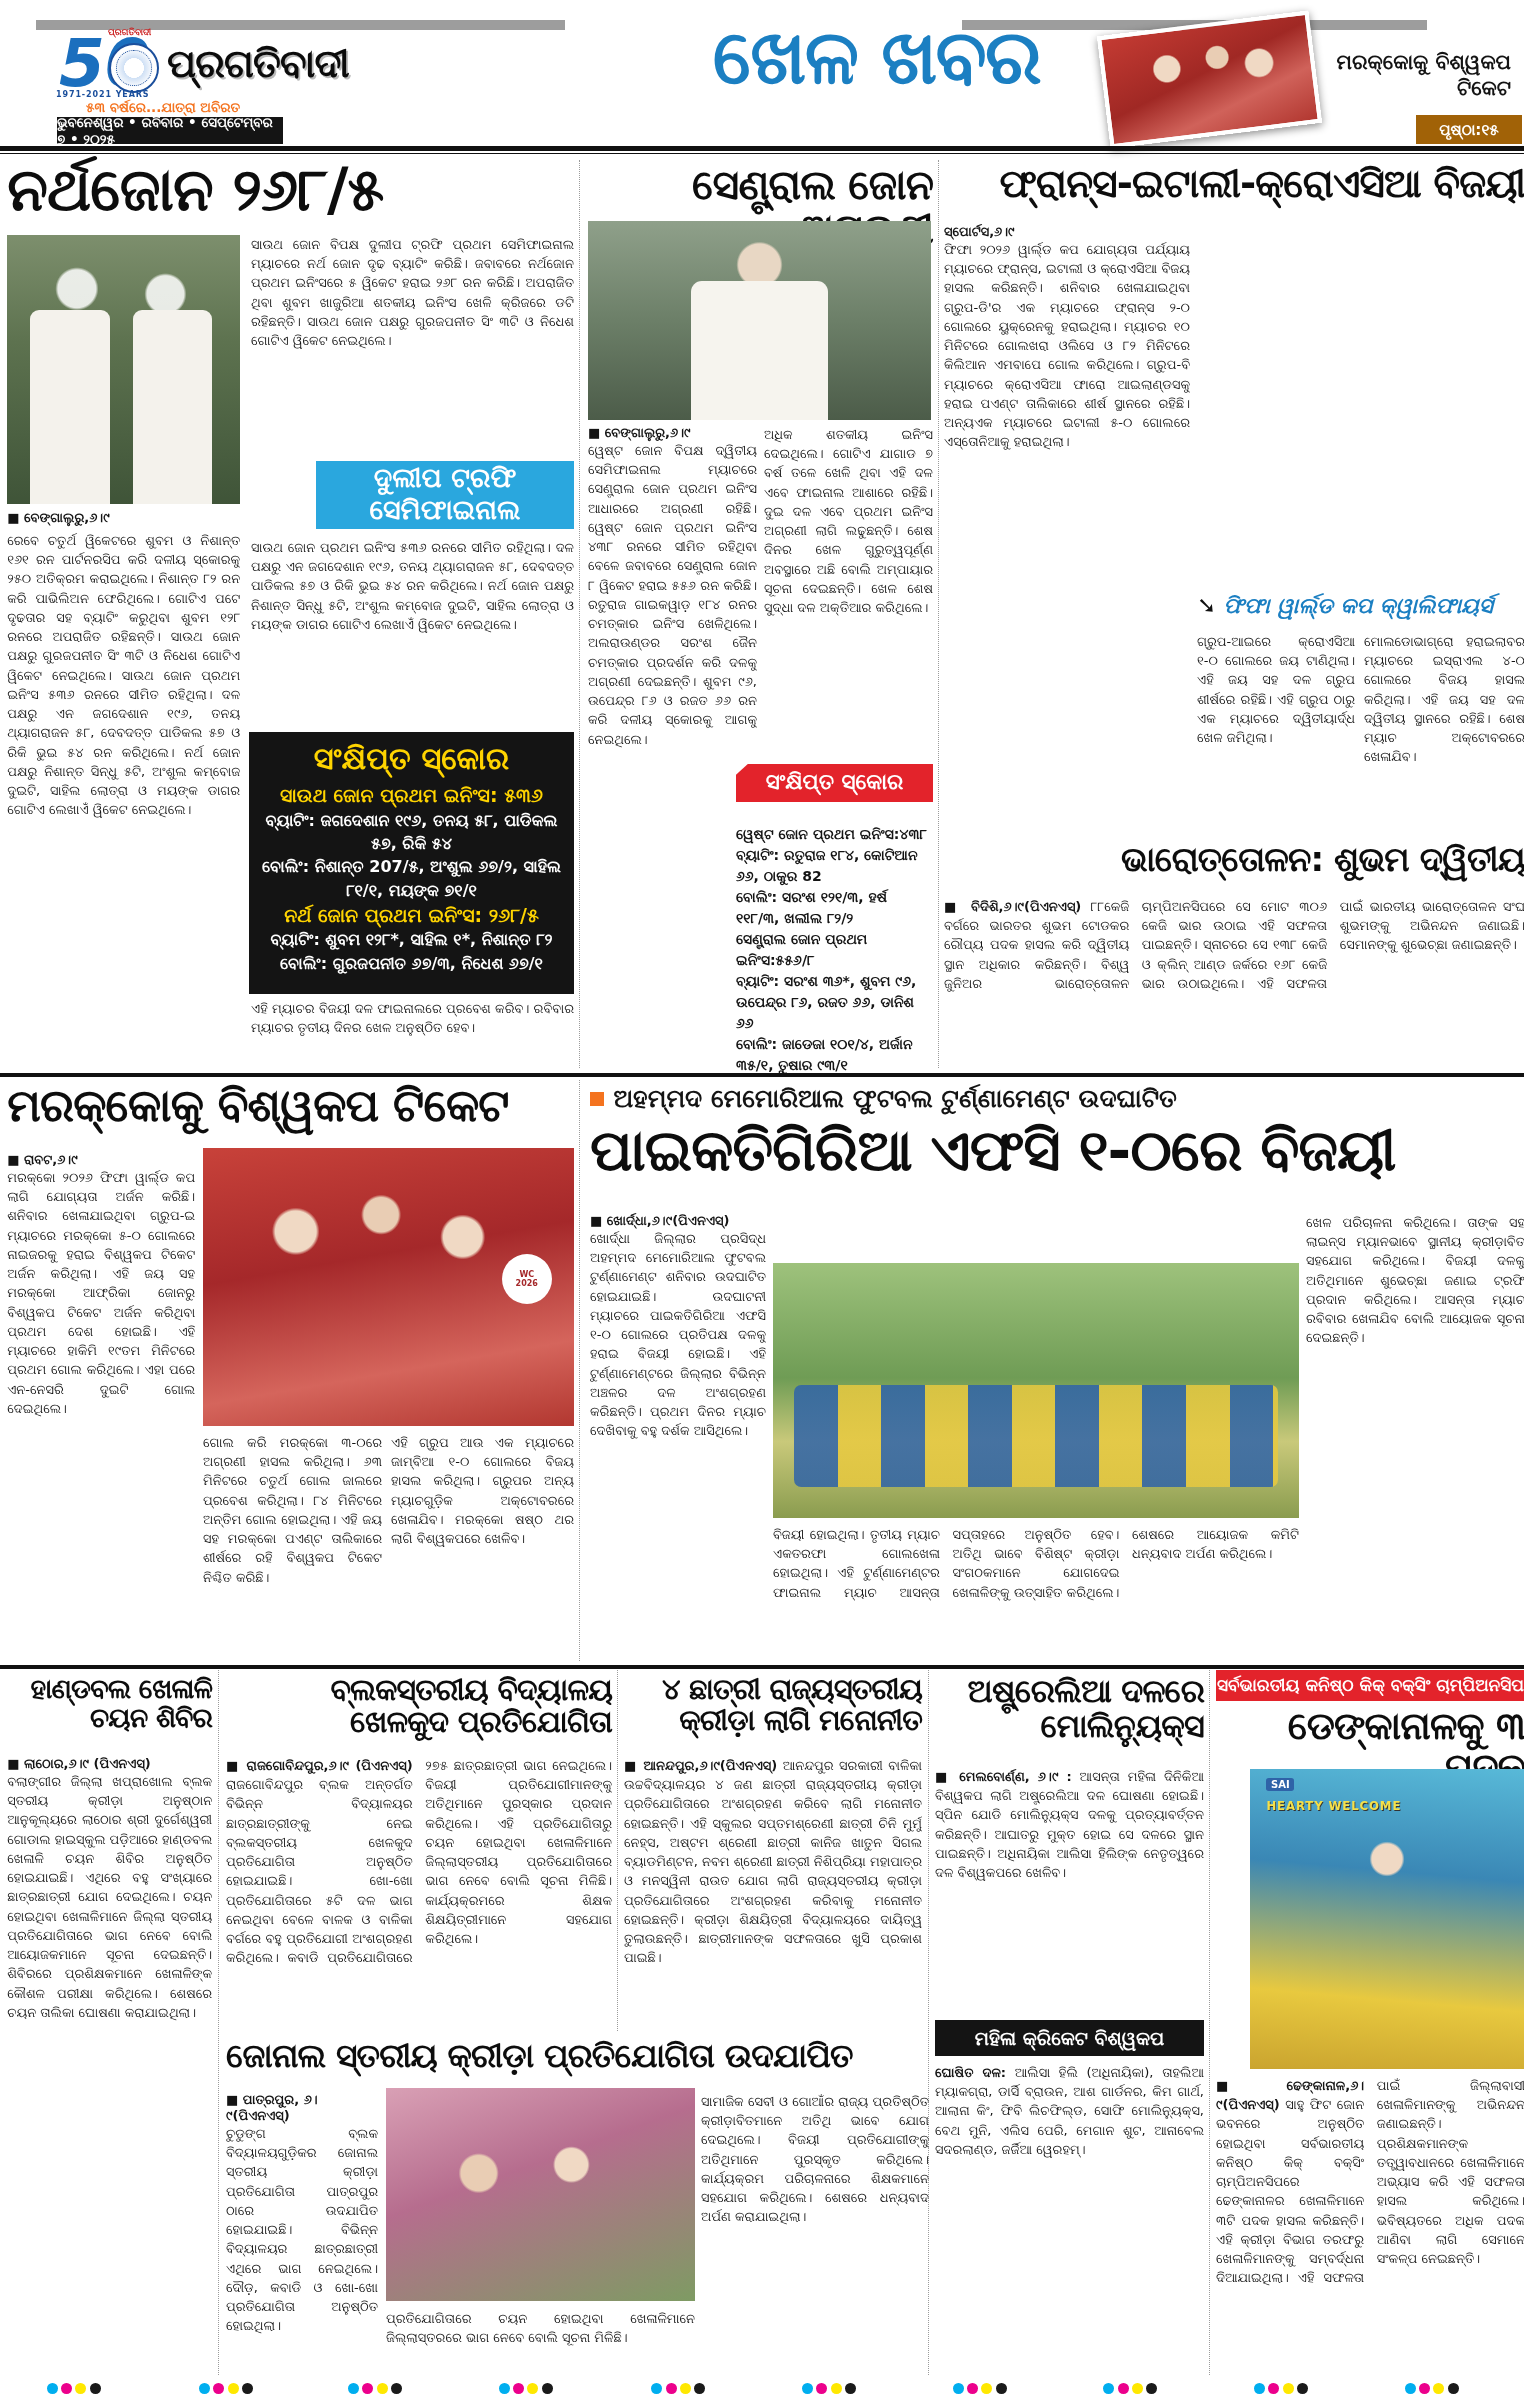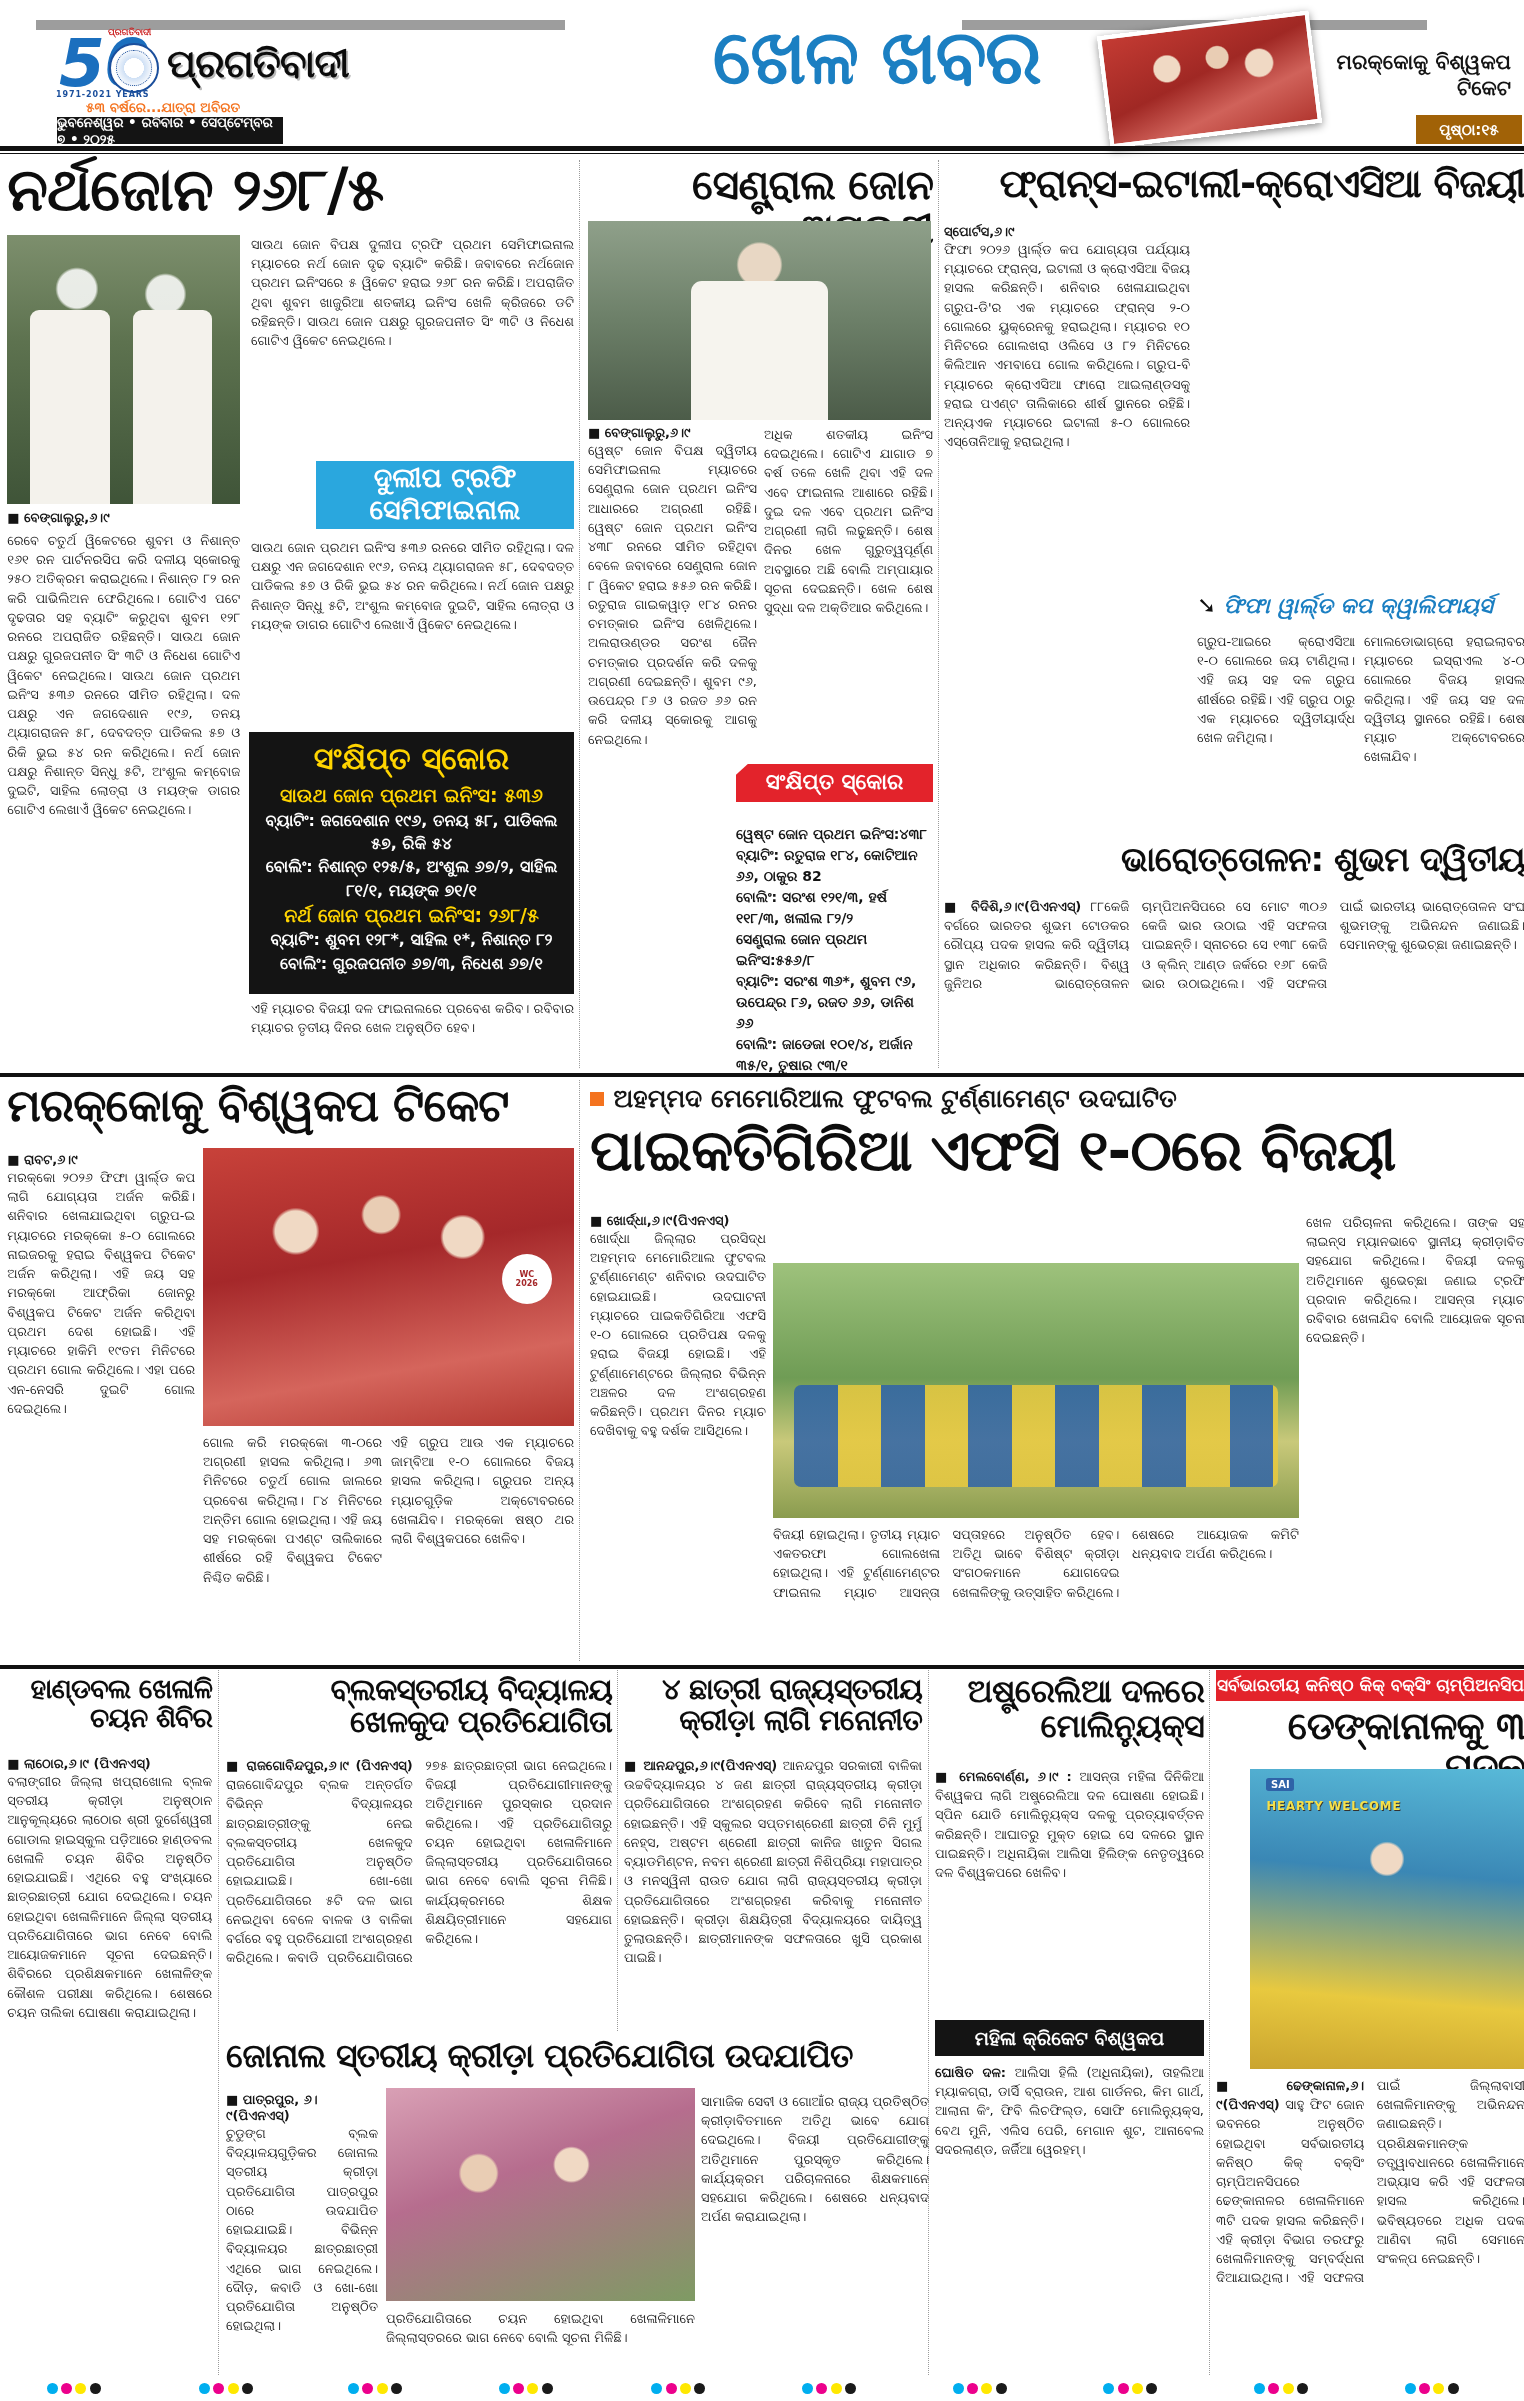--- a/index.html
+++ b/index.html
@@ -145,21 +145,21 @@
   <div class="body-txt abs" style="left:251px;top:235px;width:323px;height:221px;">ସାଉଥ ଜୋନ ବିପକ୍ଷ ଦୁଲୀପ ଟ୍ରଫି ପ୍ରଥମ ସେମିଫାଇନାଲ ମ୍ୟାଚରେ ନର୍ଥ ଜୋନ ଦୃଢ ବ୍ୟାଟିଂ କରିଛି। ଜବାବରେ ନର୍ଥଜୋନ ପ୍ରଥମ ଇନିଂସରେ ୫ ୱିକେଟ ହରାଇ ୨୬୮ ରନ କରିଛି। ଅପରାଜିତ ଥିବା ଶୁବମ ଖାଜୁରିଆ ଶତକୀୟ ଇନିଂସ ଖେଳି କ୍ରିଜରେ ଡଟି ରହିଛନ୍ତି। ସାଉଥ ଜୋନ ପକ୍ଷରୁ ଗୁରଜପନୀତ ସିଂ ୩ଟି ଓ ନିଧେଶ ଗୋଟିଏ ୱିକେଟ ନେଇଥିଲେ।</div>
   <div class="bluebox abs" style="left:316px;top:461px;width:258px;height:68px;">
     <div class="l1">ଦୁଲୀପ ଟ୍ରଫି</div>
     <div class="l1">ସେମିଫାଇନାଲ</div>
   </div>
   <div class="body-txt abs" style="left:251px;top:538px;width:323px;height:190px;">ସାଉଥ ଜୋନ ପ୍ରଥମ ଇନିଂସ ୫୩୬ ରନରେ ସୀମିତ ରହିଥିଲା। ଦଳ ପକ୍ଷରୁ ଏନ ଜଗଦେଶାନ ୧୯୬, ତନୟ ଥ୍ୟାଗରାଜନ ୫୮, ଦେବଦତ୍ତ ପାଡିକଲ ୫୭ ଓ ରିକି ଭୁଇ ୫୪ ରନ କରିଥିଲେ। ନର୍ଥ ଜୋନ ପକ୍ଷରୁ ନିଶାନ୍ତ ସିନ୍ଧୁ ୫ଟି, ଅଂଶୁଲ କମ୍ବୋଜ ଦୁଇଟି, ସାହିଲ ଲୋତ୍ରା ଓ ମୟଙ୍କ ଡାଗର ଗୋଟିଏ ଲେଖାଏଁ ୱିକେଟ ନେଇଥିଲେ।</div>
   <div class="scorebox-black abs" style="left:249px;top:732px;width:325px;height:262px;">
     <div class="ttl">ସଂକ୍ଷିପ୍ତ ସ୍କୋର</div>
     <div class="y">ସାଉଥ ଜୋନ ପ୍ରଥମ ଇନିଂସ: ୫୩୬</div>
     <div class="w">ବ୍ୟାଟିଂ: ଜଗଦେଶାନ ୧୯୬, ତନୟ ୫୮, ପାଡିକଲ ୫୭, ରିକି ୫୪</div>
-    <div class="w">ବୋଲିଂ: ନିଶାନ୍ତ ୧୨୫/୫, ଅଂଶୁଲ ୬୭/୨, ସାହିଲ ୮୧/୧, ମୟଙ୍କ ୭୧/୧</div>
+    <div class="w">ବୋଲିଂ: ନିଶାନ୍ତ 207/୫, ଅଂଶୁଲ ୬୭/୨, ସାହିଲ ୮୧/୧, ମୟଙ୍କ ୭୧/୧</div>
     <div class="y">ନର୍ଥ ଜୋନ ପ୍ରଥମ ଇନିଂସ: ୨୬୮/୫</div>
     <div class="w">ବ୍ୟାଟିଂ: ଶୁବମ ୧୨୮*, ସାହିଲ ୧*, ନିଶାନ୍ତ ୮୨</div>
     <div class="w">ବୋଲିଂ: ଗୁରଜପନୀତ ୬୭/୩, ନିଧେଶ ୬୭/୧</div>
   </div>
   <div class="body-txt abs" style="left:251px;top:999px;width:323px;height:68px;">ଏହି ମ୍ୟାଚର ବିଜୟୀ ଦଳ ଫାଇନାଲରେ ପ୍ରବେଶ କରିବ। ରବିବାର ମ୍ୟାଚର ତୃତୀୟ ଦିନର ଖେଳ ଅନୁଷ୍ଠିତ ହେବ।</div>
 
   <div class="headline abs center" style="left:585px;top:163px;width:348px;font-size:41px;">ସେଣ୍ଟ୍ରାଲ ଜୋନ ଅଗ୍ରଣୀ</div>
   <div class="photo ph-batsman abs" style="left:588px;top:221px;width:343px;height:199px;">
     <div class="fig"></div>
   </div>

